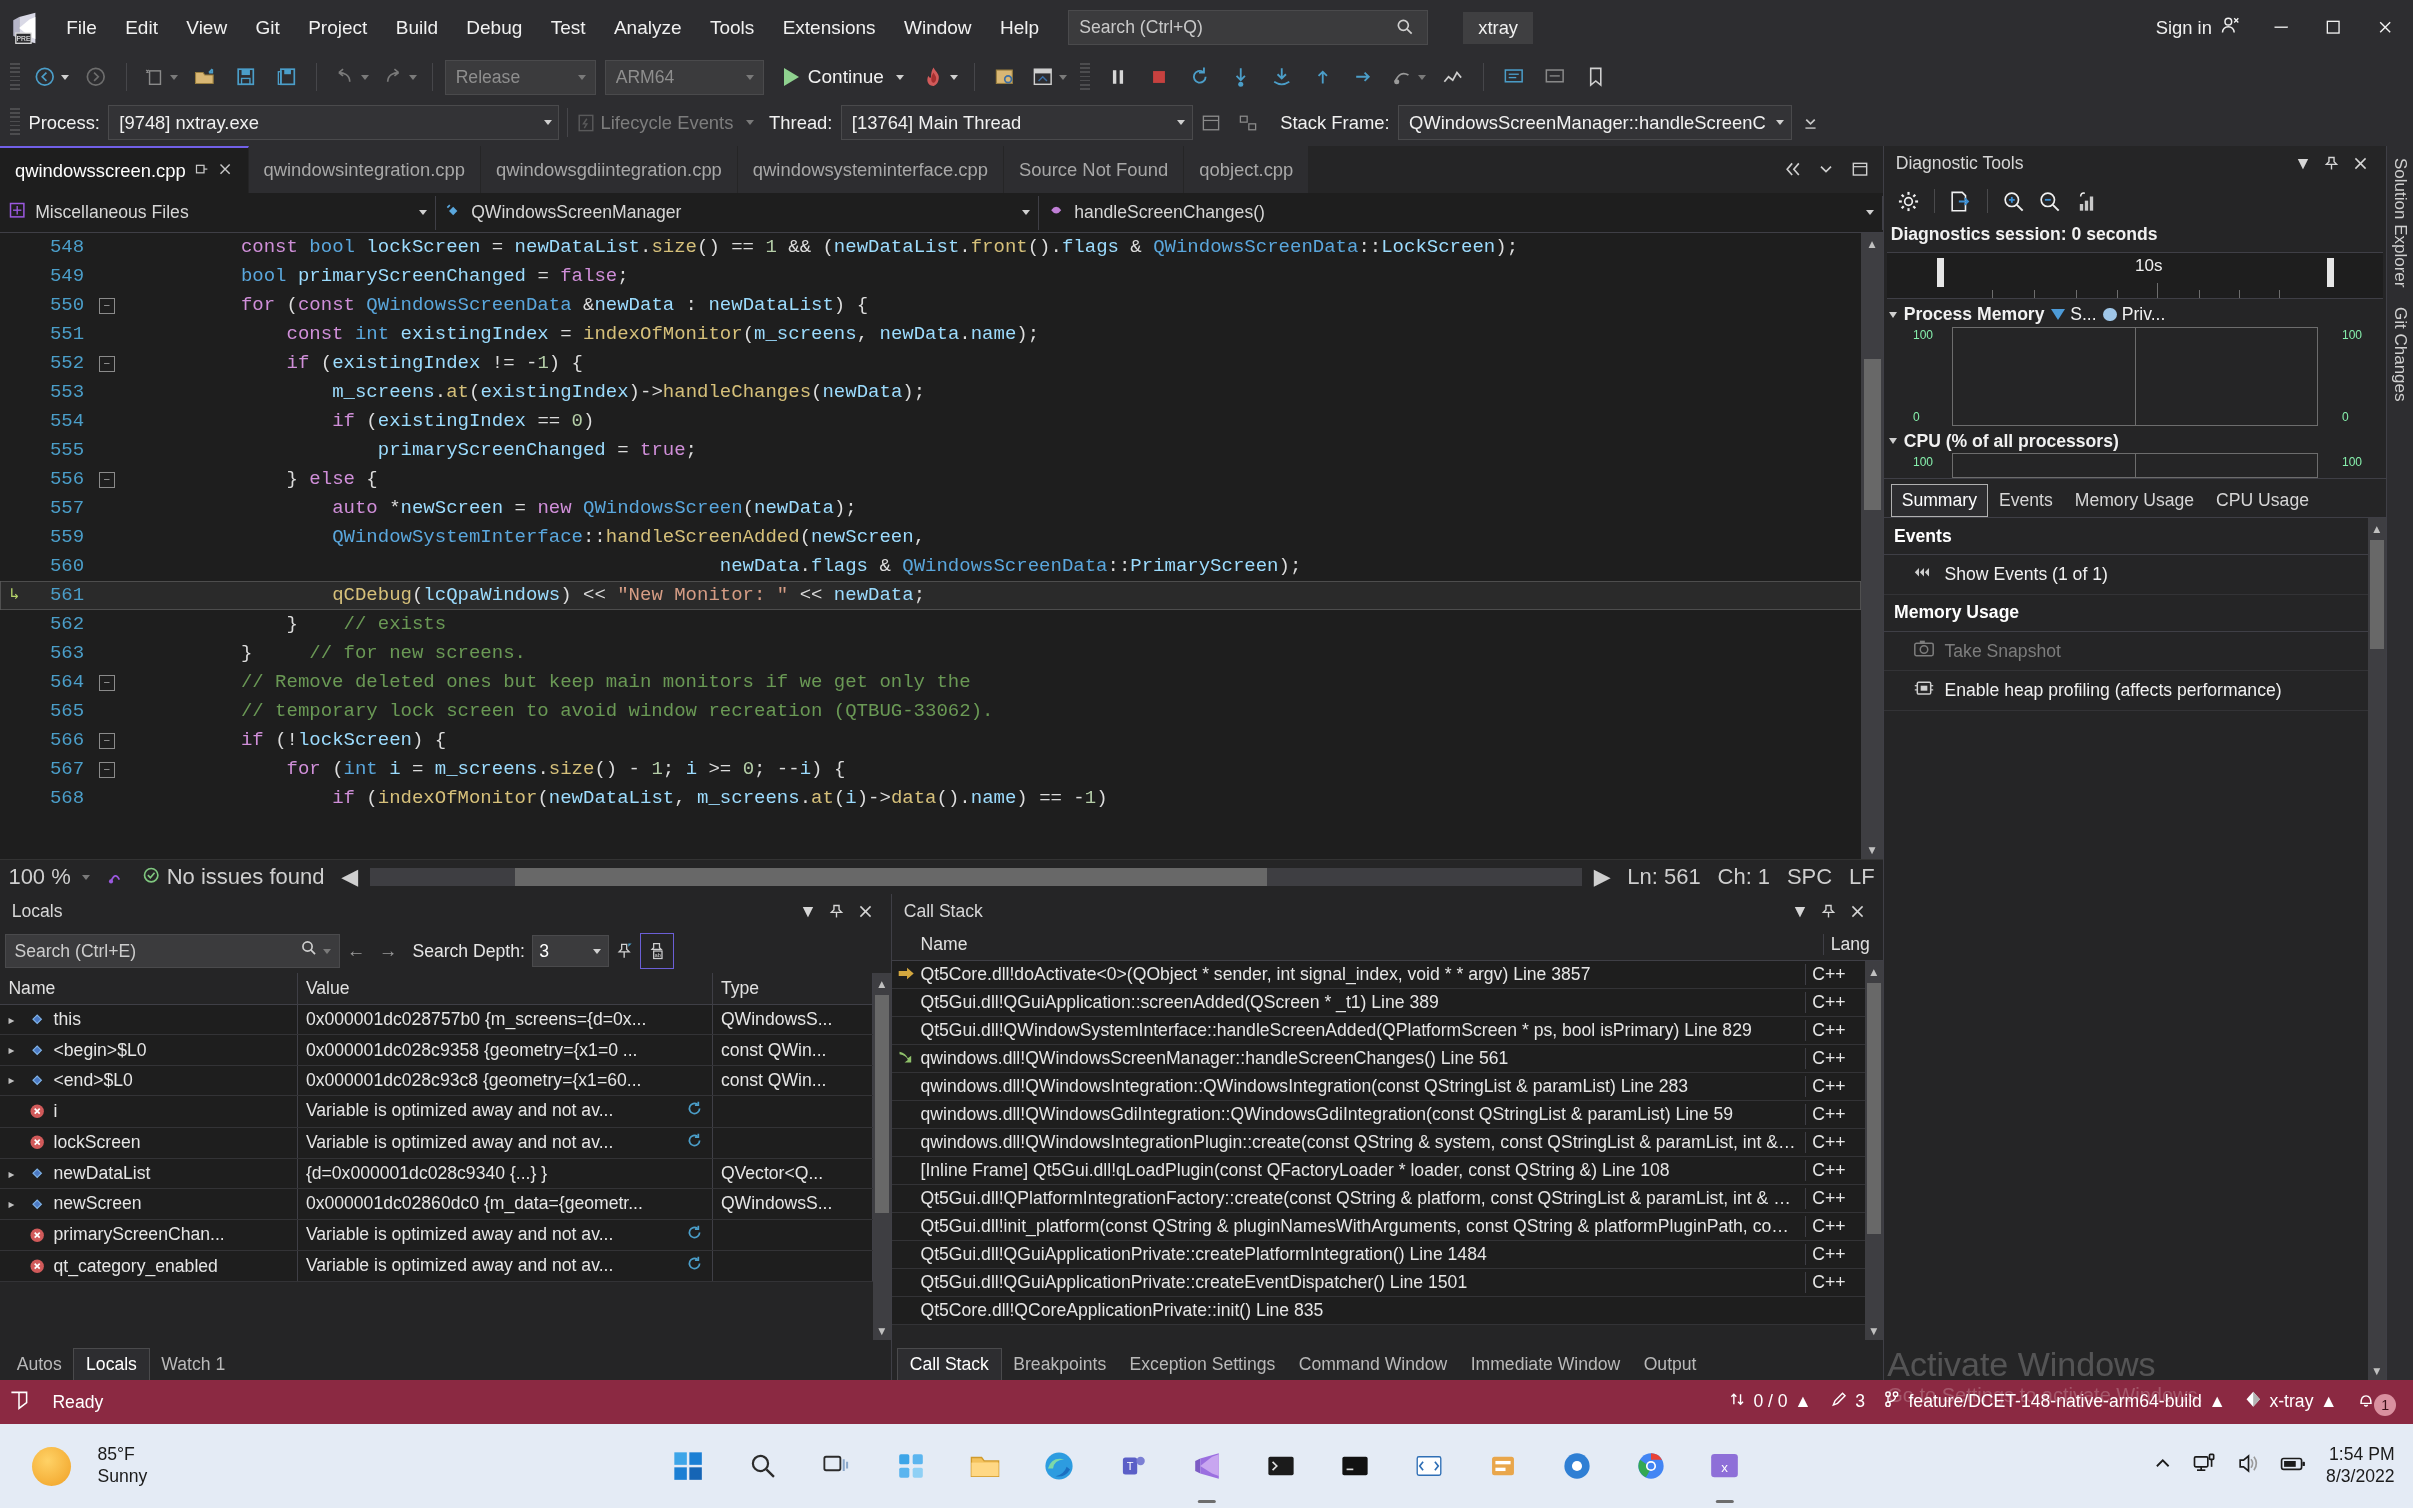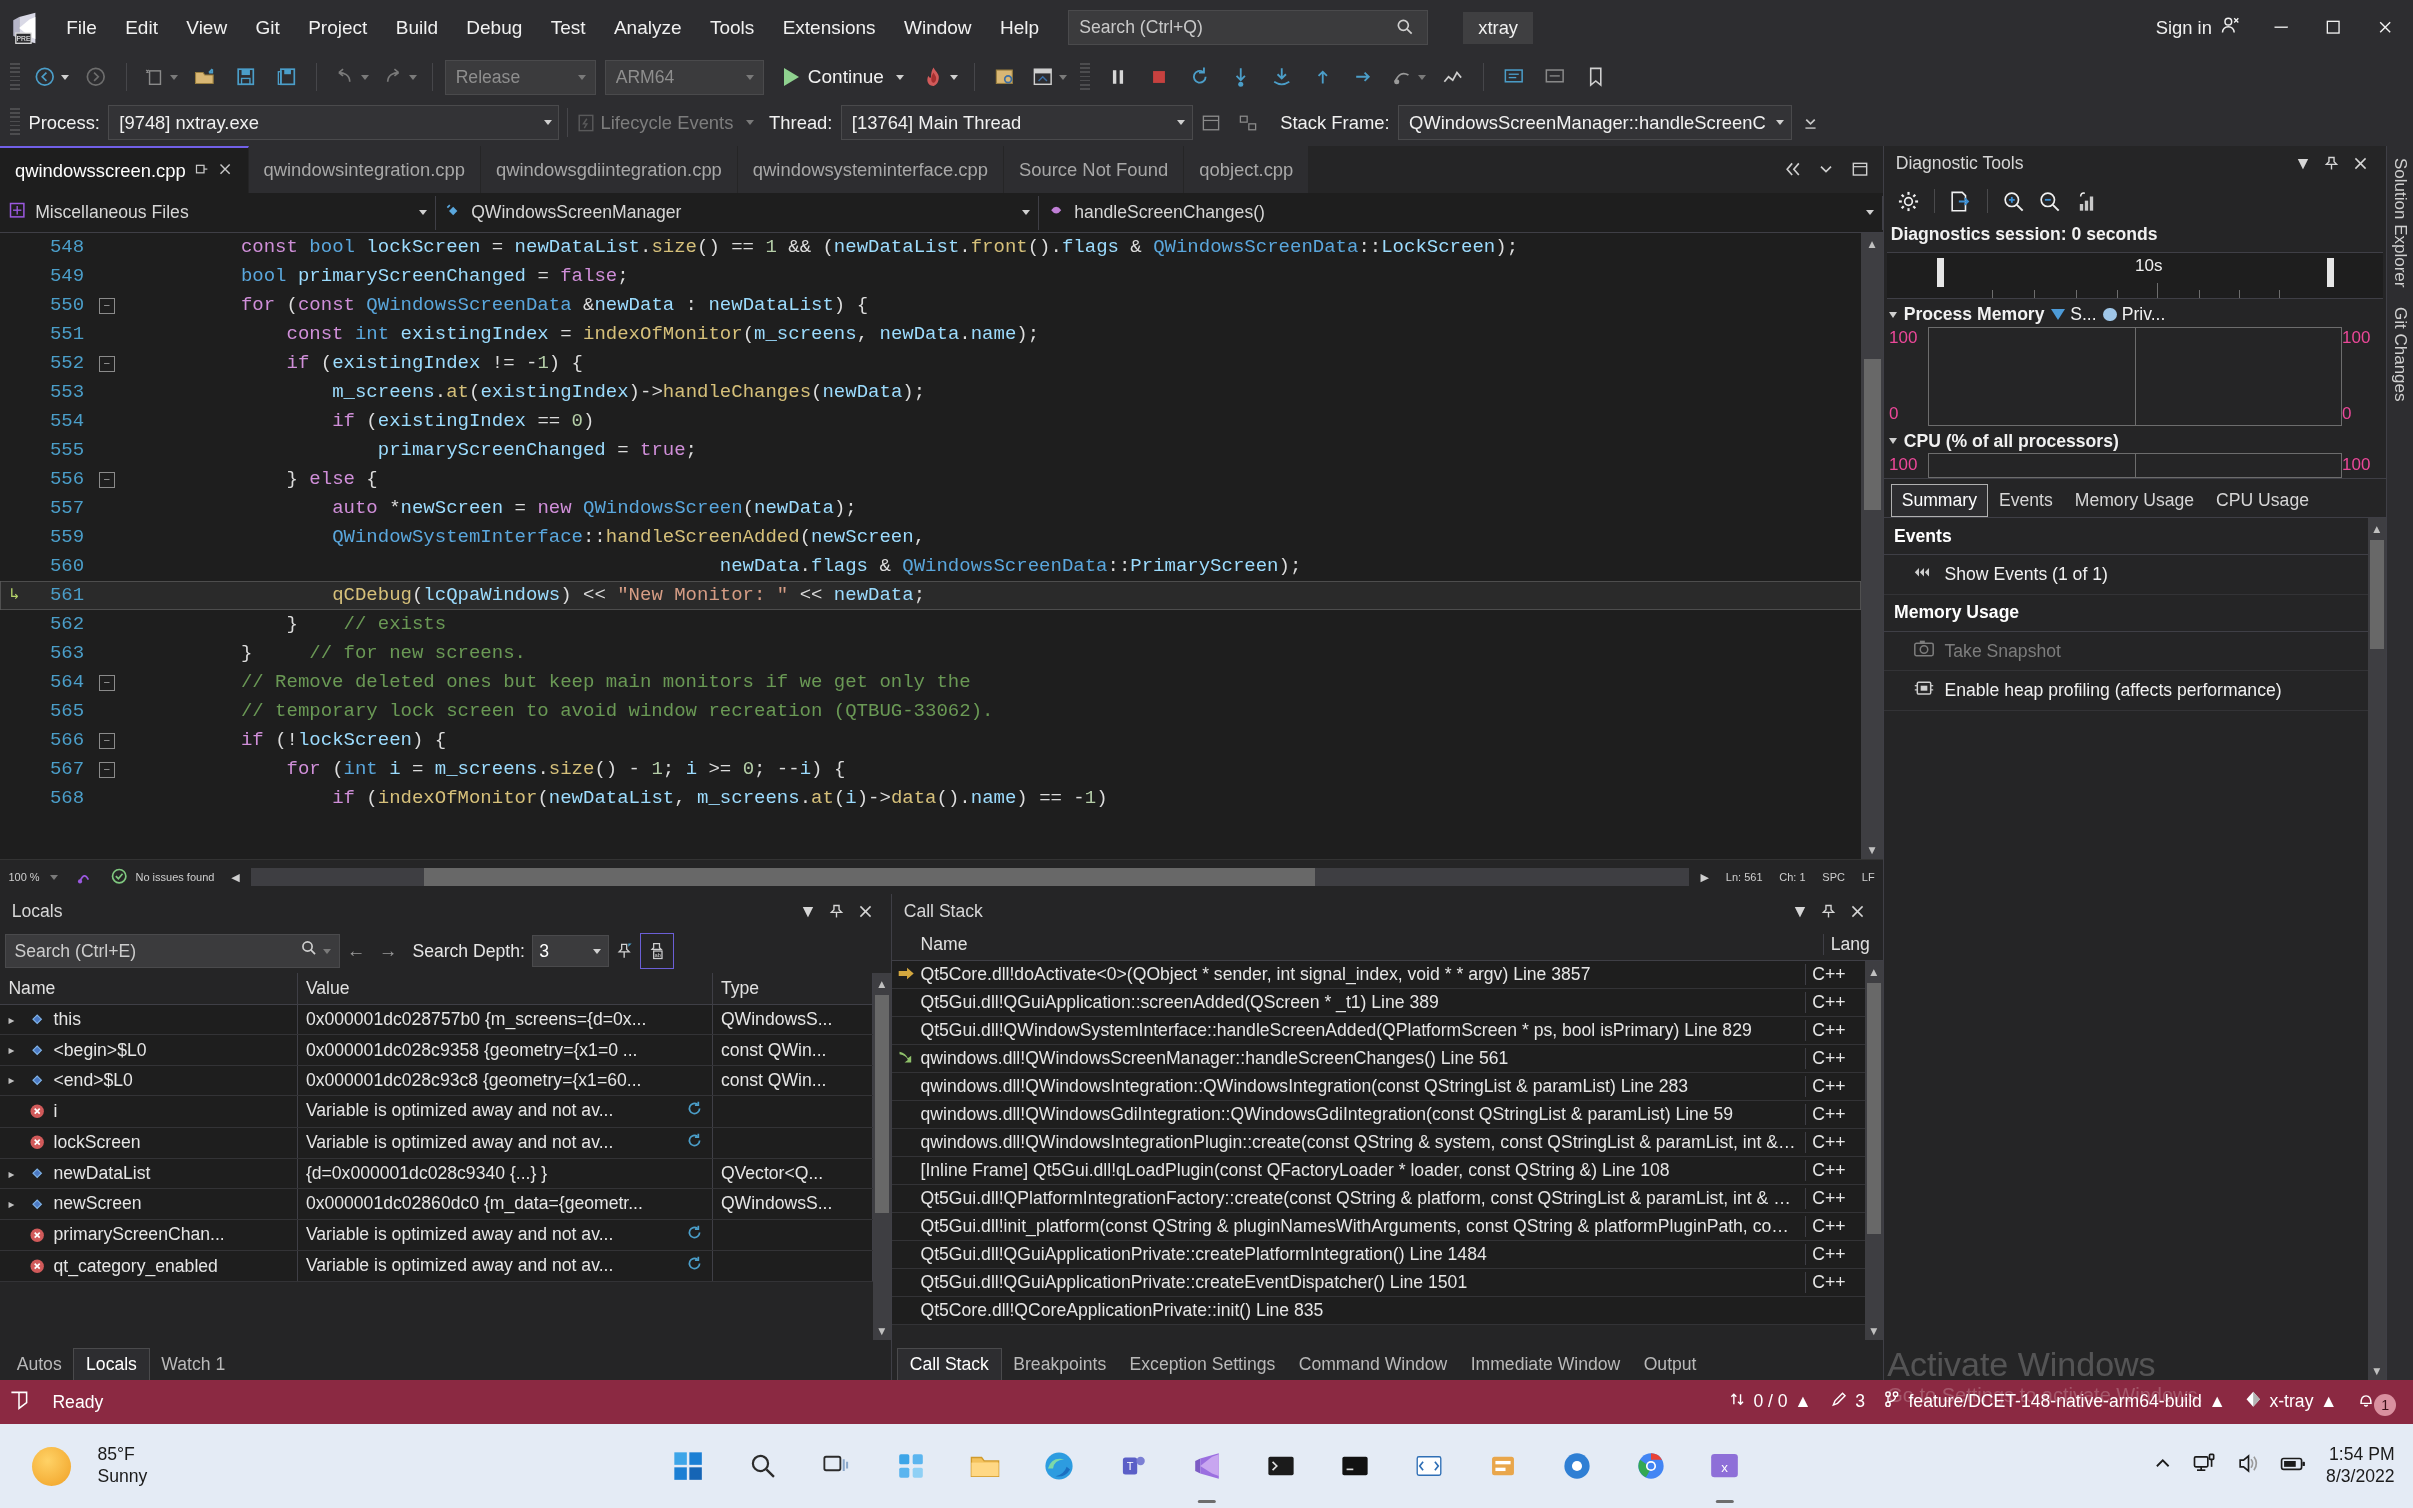--- a/index.html
+++ b/index.html
@@ -112,21 +112,21 @@
   .vr { color:#9cdcfe; }   
   .op { color:#dcdcdc; }
 
   .vscroll { width:22px; background:#3e3e42; flex:0 0 22px; position:relative; }
   .vscroll .thumb { position:absolute; left:2.5px; right:2.5px; background:#686868; }
   .vscroll .arrow { position:absolute; left:0; right:0; height:20px; display:flex;
      align-items:center; justify-content:center; color:#c0c0c0; font-size:11.7px;}
 
   
   .editstatus { height:35px; background:#252526; display:flex; align-items:center; flex:0 0 35px;
-     font-size:11px; color:#cfcfcf; gap:0; border-top:0.8px solid #333; }
+     font-size:22px; color:#cfcfcf; gap:0; border-top:0.8px solid #333; }
   .es-item { padding:0 8.4px; display:flex; align-items:center; gap:6.7px; white-space:nowrap;}
   .hscroll { flex:1; height:18.4px; background:#3e3e42; margin:0 3.4px; position:relative;}
   .hscroll .thumb { position:absolute; top:0; bottom:0; left:12%; width:62%; background:#686868;}
 
   
   .bottom { height:486px; flex:0 0 486px; display:flex; background:#252526; }
   .panel { display:flex; flex-direction:column; min-width:0; background:#252526; }
   .panel-title { height:35px; display:flex; align-items:center; padding:0 11.7px; font-size:17.6px;
      color:#d6d6d6; background:#252526; flex:0 0 35px;}
   .panel-title .ttl { flex:1; }
@@ -189,21 +189,21 @@
   .graph-hd { display:flex; align-items:center; gap:6.7px; font-size:17.6px; color:#f1f1f1;
      padding:5px 5px 1.7px 5px; font-weight:bold;}
   .tri { width:0;height:0;border-left:4.2px solid transparent;border-right:4.2px solid transparent;
      border-top:6.7px solid #cfcfcf; }
   .legend { display:flex; align-items:center; gap:5px; font-weight:normal; }
   .legend .dn { width:0;height:0;border-left:7.5px solid transparent;border-right:7.5px solid transparent;
      border-top:11px solid #4d9bd8; }
   .legend .cir { width:13.4px;height:13.4px;border-radius:50%; background:#9fc6e8; }
   .graph { display:flex; align-items:stretch; padding:0 5px;}
   .gax { width:39px; flex:0 0 39px; display:flex; flex-direction:column; justify-content:space-between;
-     font-size:17px; color:#ec4899; padding:1.7px 0;}
+     font-size:12px; color:#86efac; padding:1.7px 0;margin-left:24px;}
   .gax.right{ text-align:left; }
   .gplot { flex:1; border:0.8px solid #6d6d6d; position:relative; }
   .gplot .mid { position:absolute; left:50%; top:0; bottom:0; width:0.8px; background:#6d6d6d;}
   .diag-tabs { display:flex; gap:0; padding:5px 6.7px 0 6.7px; border-top:0.8px solid #3f3f46; }
   .dtab { padding:5px 10px; font-size:17.6px; color:#d6d6d6; border:0.8px solid transparent;}
   .dtab.active { background:#2d2d30; border:0.8px solid #b0b0b0; color:#ffffff; }
   .dsec-hd { font-size:17.6px; color:#ffffff; font-weight:bold; padding:7.5px 10px;
      border-bottom:0.8px solid #3f3f46; background:#252526;}
   .dsec-row { font-size:17.6px; color:#f1f1f1; padding:7.5px 10px 7.5px 28.5px; display:flex;
      align-items:center; gap:10px; border-bottom:0.8px solid #333336;}

